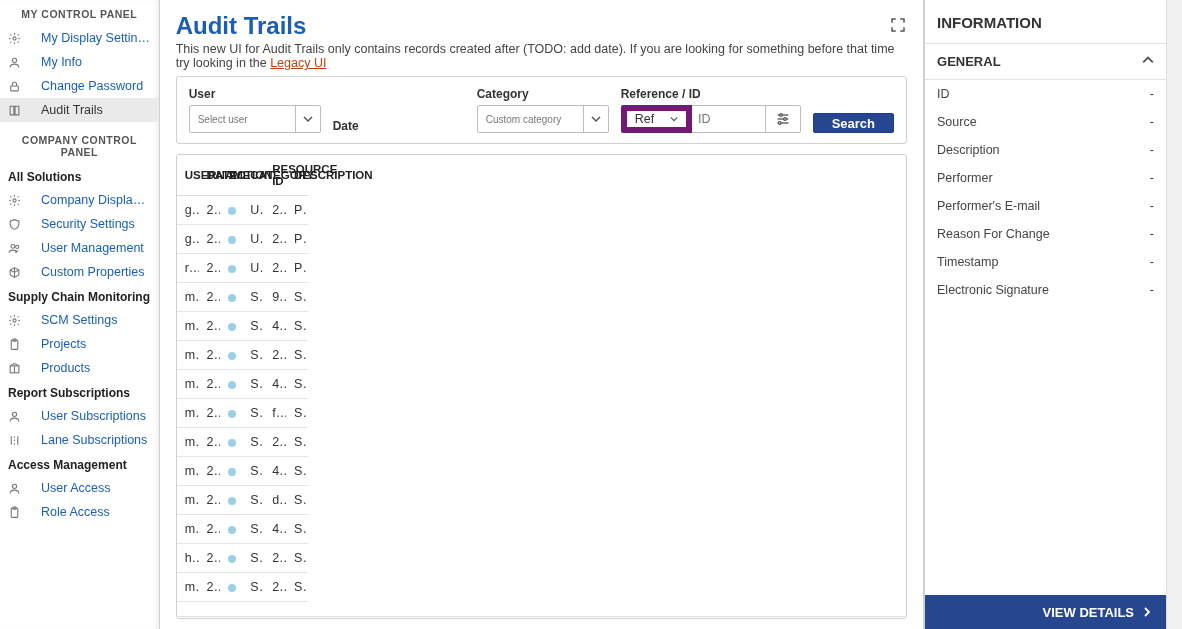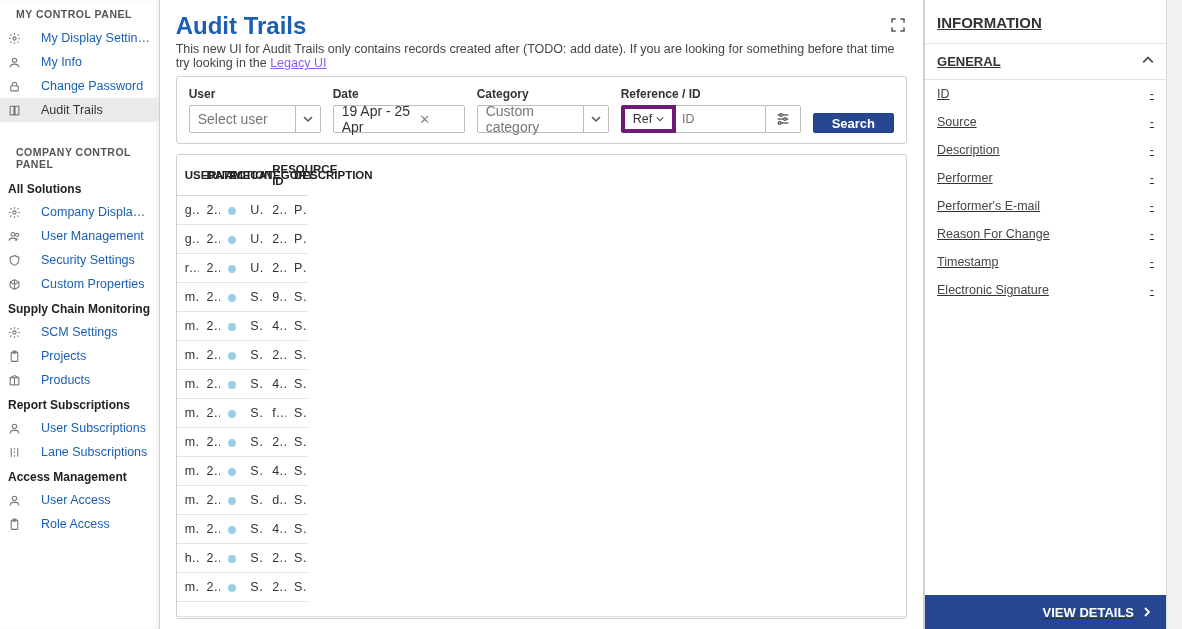--- a/index.html
+++ b/index.html
@@ -1,63 +1,63 @@
 <!DOCTYPE html>
 <html><head>
 <meta charset="utf-8">
 <style>
   * { box-sizing: border-box; }
   html, body { margin: 0; padding: 0; font-family: "Segoe UI", Arial, sans-serif; font-size: 13px; color: #333; }
   body { width: 1182px; height: 629px; overflow: hidden; background: #fff; display: flex; }
 
   
   .sidebar { width: 160px; height: 629px; background: #fff; border-right: 1px solid #d0d0d0; overflow-y: auto; font-size: 12.5px; padding: 2px 0 0 0; box-shadow: inset -4px 0 10px -6px rgba(0,0,0,0.18); }
-  .side-section-title { font-size: 10.5px; font-weight: bold; color: #555; padding: 6px 16px; letter-spacing: 0.5px; }
+  .side-section-title { font-size: 10.5px; font-weight: bold; color: #555; text-align: center; padding: 6px 16px; letter-spacing: 0.5px; }
   .side-group-title { font-weight: bold; font-size: 12px; padding: 6px 8px 4px 8px; color: #222; }
   .side-item { display: flex; align-items: center; gap: 20px; padding: 5px 8px; color: #1a5fb4; cursor: pointer; }
   .side-item.active { background: #eaeaea; color: #333; border-radius: 0; }
   .side-item .sv { width: 13px; height: 13px; flex: 0 0 13px; color: #777; }
   .side-item.active .sv { color: #555; }
   .side-item span { white-space: nowrap; overflow: hidden; text-overflow: ellipsis; }
 
   
   .main { flex: 1; display: flex; height: 629px; }
   .content { flex: 1; border-right: 1px solid #d0d0d0; padding: 10px 16px 10px 16px; display: flex; flex-direction: column; overflow: hidden; }
   .header-row { display: flex; align-items: center; justify-content: space-between; }
   .page-title { color: #1a5fb4; font-size: 24px; font-weight: bold; margin: 2px 0 2px 0; }
   .subtitle { font-size: 12.5px; color: #444; margin-bottom: 6px; }
-  .subtitle a { color: #8b5cf6; }
+  .subtitle a { color: #c2410c; }
 
   .filter-box { border: 1px solid #d0d0d0; border-radius: 3px; padding: 10px 12px; display: flex; gap: 12px; align-items: flex-end; }
   .filter-col { display: flex; flex-direction: column; gap: 4px; }
   .filter-label { font-size: 12px; font-weight: 600; color: #333; }
   .select-wrap { position: relative; }
-  .select, .text-in { height: 28px; border: 1px solid #bdbdbd; border-radius: 2px; padding: 0 40px 0 8px; background: #fff; font-size: 14px; color: #777; display: flex; align-items: center; }
+  .select, .text-in { height: 28px; border: 1px solid #bdbdbd; border-radius: 2px; padding: 0 40px 0 8px; background: #fff; font-size: 10px; color: #777; display: flex; align-items: center; }
   .select.has-value { color: #333; }
   .caret { position: absolute; right: 0; top: 0; width: 26px; height: 28px; border-left: 1px solid #bdbdbd; display: flex; align-items: center; justify-content: center; color: #666; }
   .clear-x { position: absolute; right: 30px; top: 0; width: 20px; height: 28px; display: flex; align-items: center; justify-content: center; color: #888; cursor: pointer; }
 
   .ref-combo { display: flex; }
-  .ref-btn { height: 28px; border: 4px solid #701a75; border-radius: 2px 0 0 2px; padding: 8px 8px; display: flex; align-items: center; gap: 4px; font-size: 12.5px; background: #fff; }
+  .ref-btn { height: 28px; border: 6px solid #701a75; border-radius: 2px 0 0 2px; padding: 8px 8px; display: flex; align-items: center; gap: 16px; font-size: 12.5px; background: #fff; }
   .ref-input { height: 28px; width: 90px; border: 1px solid #bdbdbd; border-left: none; border-radius: 0 2px 2px 0; padding: 0 6px; font-size: 12.5px; }
 
   .tune-btn { width: 36px; height: 28px; border: 1px solid #bdbdbd; border-radius: 2px; background: #fff; display: flex; align-items: center; justify-content: center; cursor: pointer; margin-left: auto; }
   .search-btn { height: 20px; padding: 0 18px; border-radius: 2px; border: 1px solid #1f3b8b; background: #26468f; color: #fff; font-weight: 600; font-size: 13px; cursor: pointer; }
 
   .table-wrap { border: 1px solid #d0d0d0; border-radius: 3px; margin-top: 10px; flex: 1; display: flex; flex-direction: column; overflow: hidden; }
   table { width: 100%; border-collapse: collapse; font-size: 12.5px; table-layout: fixed; }
   thead th { text-align: left; font-size: 11.5px; font-weight: bold; color: #222; padding: 8px 8px; border-bottom: 1px solid #d9d9d9; background: #fff; }
   tbody { display: block; overflow-y: scroll; height: 420px; }
   thead, tbody tr { display: table; width: 100%; table-layout: fixed; }
   tbody td { padding: 7px 8px; border-bottom: 1px solid #e5e5e5; white-space: nowrap; overflow: hidden; text-overflow: ellipsis; color: #333; }
   .dot { display: inline-block; width: 8px; height: 8px; border-radius: 50%; background: #9acfe6; margin-right: 6px; vertical-align: middle; }
   .table-footer { padding: 6px 10px; font-size: 12px; text-align: right; border-top: 1px solid #e0e0e0; background: #fff; color: #555; }
 
   
-  .info { width: 242px; border-left: 1px solid #d0d0d0; display: flex; flex-direction: column; height: 629px; text-decoration: underline; }
+  .info { width: 242px; border-left: 1px solid #d0d0d0; display: flex; flex-direction: column; height: 629px; }
   .info h2 { font-size: 15px; font-weight: bold; padding: 14px 12px 12px; margin: 0; }
   .accordion-head { display: flex; align-items: center; justify-content: space-between; padding: 10px 12px; border-top: 1px solid #e3e3e3; border-bottom: 1px solid #e3e3e3; font-weight: bold; cursor: pointer; }
   .kv { display: flex; justify-content: space-between; padding: 7px 12px; font-size: 12.5px; color: #444; }
   .kv .v { color: #333; }
   .view-details { margin-top: auto; height: 34px; background: #26468f; color: #fff; font-weight: bold; display: flex; align-items: center; padding: 0 14px; gap: 8px; cursor: pointer; justify-content: flex-end; }
 
   
   .page-scroll { width: 16px; background: #f1f1f1; border-left: 1px solid #dcdcdc; }
 
   
@@ -90,43 +90,43 @@
           </svg></span>
         <span>Change Password</span>
       </div>
       <div class="side-item active">
         <span class="sv"><svg class="sv" viewBox="0 0 24 24" fill="none" stroke="#777" stroke-width="2">
             <path d="M4 4h7v16H4zM13 4h7v16h-7z"></path>
           </svg></span>
         <span>Audit Trails</span>
       </div>
     </div>
-  <div class="side-section-title" style="margin-top:18px">COMPANY CONTROL PANEL</div>
+  <div class="side-section-title" style="margin-top:6px">COMPANY CONTROL PANEL</div>
   <div class="side-group-title">All Solutions</div>
   <div id="side-items2">
       <div class="side-item">
         <span class="sv"><svg class="sv" viewBox="0 0 24 24" fill="none" stroke="#777" stroke-width="2">
             <circle cx="12" cy="12" r="3"></circle>
             <path d="M12 2v3M12 19v3M4.2 4.2l2.1 2.1M17.7 17.7l2.1 2.1M2 12h3M19 12h3M4.2 19.8l2.1-2.1M17.7 6.3l2.1-2.1"></path>
           </svg></span>
         <span>Company Display Settings</span>
+      </div>
+      <div class="side-item">
+        <span class="sv"><svg class="sv" viewBox="0 0 24 24" fill="none" stroke="#777" stroke-width="2">
+            <path d="M12 3l8 3v5c0 5-3.5 8-8 10-4.5-2-8-5-8-10V6z"></path>
+          </svg></span>
+        <span>Security Settings</span>
       </div>
       <div class="side-item">
         <span class="sv"><svg class="sv" viewBox="0 0 24 24" fill="none" stroke="#777" stroke-width="2">
             <circle cx="9" cy="8" r="3.5"></circle>
             <circle cx="17" cy="9" r="3"></circle>
             <path d="M2 20c0-3.5 3.5-5 7-5s7 1.5 7 5M14 20c0-2.5 2-4 5-4"></path>
           </svg></span>
         <span>User Management</span>
-      </div>
-      <div class="side-item">
-        <span class="sv"><svg class="sv" viewBox="0 0 24 24" fill="none" stroke="#777" stroke-width="2">
-            <path d="M12 3l8 3v5c0 5-3.5 8-8 10-4.5-2-8-5-8-10V6z"></path>
-          </svg></span>
-        <span>Security Settings</span>
       </div>
       <div class="side-item">
         <span class="sv"><svg class="sv" viewBox="0 0 24 24" fill="none" stroke="#777" stroke-width="2">
             <path d="M12 3l8 4.5v9L12 21 4 16.5v-9zM12 3v18M4 7.5l8 4.5 8-4.5"></path>
           </svg></span>
         <span>Custom Properties</span>
       </div>
     </div>
   <div class="side-group-title">Supply Chain Monitoring</div>
   <div id="side-items3">
@@ -209,24 +209,20 @@
           <div class="select">Select user</div>
           <div class="caret">
               <svg width="10" height="10" viewBox="0 0 10 10">
                 <path d="M1 3 L5 7 L9 3" fill="none" stroke="#555" stroke-width="1.5"></path>
               </svg>
             </div>
         </div>
       </div>
       <div class="filter-col" style="width:132px">
         <div class="filter-label">Date</div>
-        <div class="select-wrap">
-          <div class="select has-value">19 Apr - 25 Apr</div>
-          <div class="clear-x">✕</div>
-        </div>
       </div>
       <div class="filter-col" style="width:132px">
         <div class="filter-label">Category</div>
         <div class="select-wrap">
           <div class="select">Custom category</div>
           <div class="caret">
               <svg width="10" height="10" viewBox="0 0 10 10">
                 <path d="M1 3 L5 7 L9 3" fill="none" stroke="#555" stroke-width="1.5"></path>
               </svg>
             </div>

